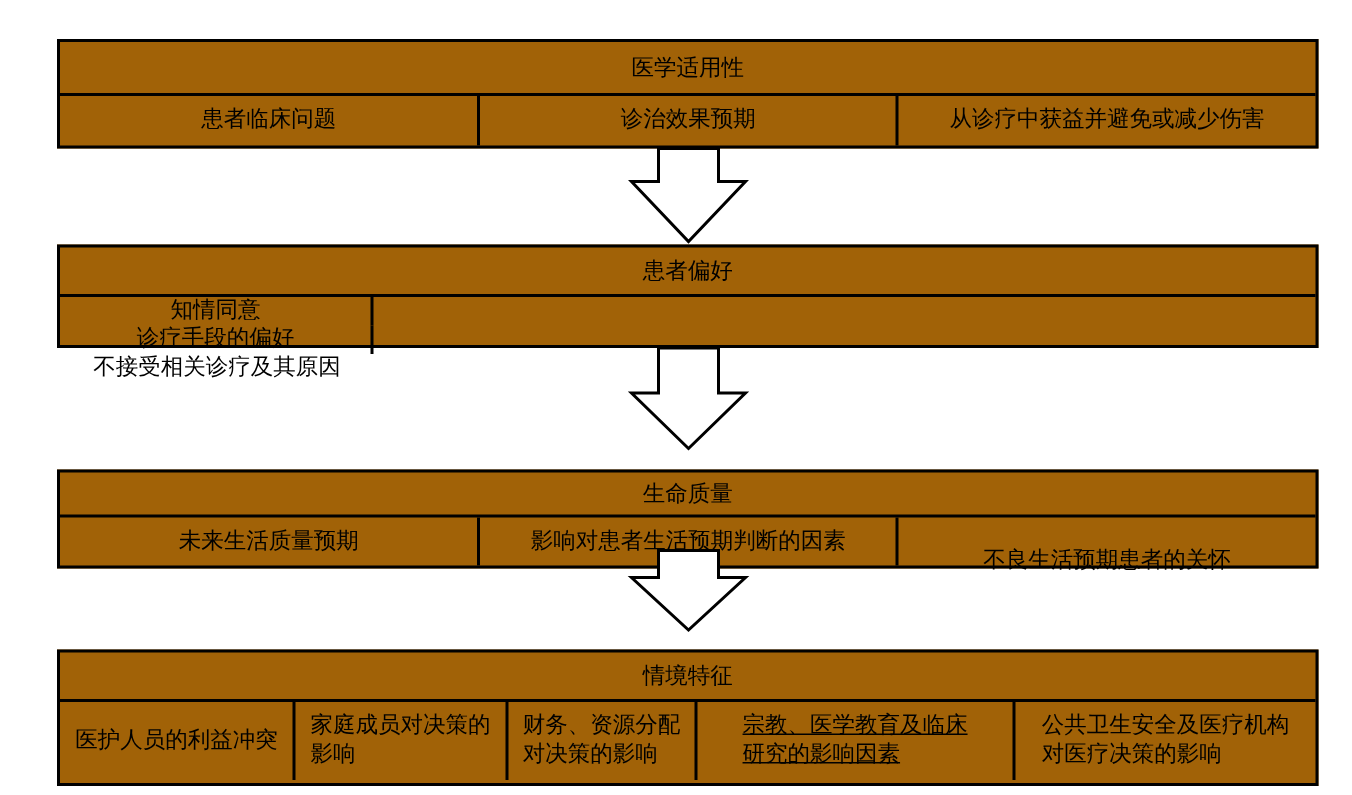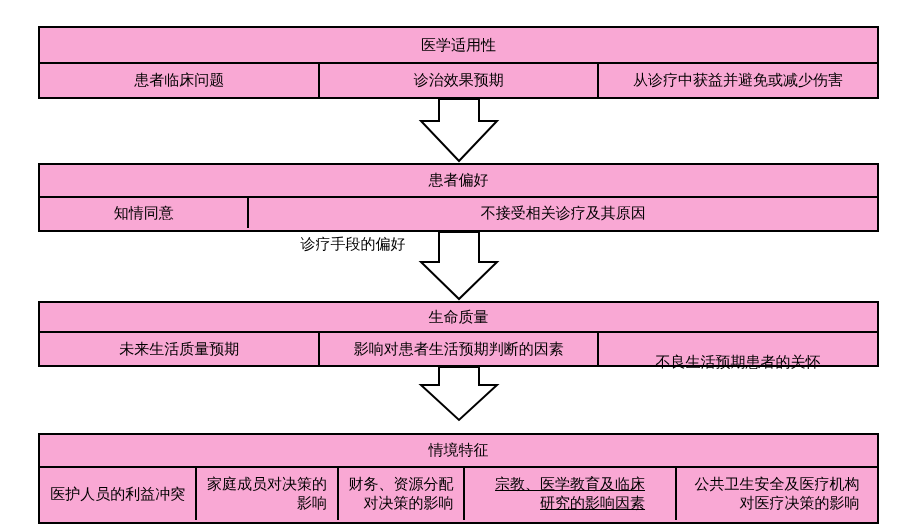--- a/index.html
+++ b/index.html
@@ -10,37 +10,37 @@
     overflow: hidden;
     font-family: "Liberation Serif", "DejaVu Serif", serif;
     color: #000000;
   }
   .page { position: absolute; inset: 0; }
   .tbox {
     position: absolute;
     left: 38px;
     width: 841px;
     border: 2px solid #000;
-    background: #f9a8d4;
+    background: #a16207;
     box-sizing: border-box;
   }
   .thead {
     display: flex;
     align-items: center;
     justify-content: center;
     border-bottom: 2px solid #000;
     font-size: 15px;
     box-sizing: content-box;
   }
   .trow { display: flex; width: 100%; }
   .tcell {
     display: flex;
     align-items: center;
     justify-content: center;
-    text-align: right;
+    text-align: left;
     border-right: 2px solid #000;
     box-sizing: border-box;
     font-size: 15px;
     line-height: 19px;
     white-space: pre-line;
     padding: 0 2px;
   }
   .tcell:last-child { border-right: none; }
   .arrow {
     position: absolute;
@@ -62,32 +62,32 @@
       <div class="tcell" style="width:33.2%;">从诊疗中获益并避免或减少伤害</div>
     </div>
   </div>
 
   <svg class="arrow" style="top:99px; height:64px;" viewBox="0 0 80 64" aria-hidden="true">
     <path d="M 20 0 L 20 22 L 2 22 L 40 62 L 78 22 L 60 22 L 60 0 Z" fill="#ffffff" stroke="#000000" stroke-width="2" stroke-linejoin="miter"></path>
   </svg>
 
   <div class="tbox" style="top:163px; height:69px;">
     <div class="thead" style="height:31px;">患者偏好</div>
-    <div class="trow" style="height:30px;">
+    <div class="trow" style="height:30px;flex-direction:column;">
       <div class="tcell" style="width:25%;">知情同意</div>
-      <div class="tcell" style="width:25%;margin-top:46px;">诊疗手段的偏好</div>
+      <div class="tcell" style="width:25%;">诊疗手段的偏好</div>
       <div class="tcell" style="width:25%;">不接受相关诊疗及其原因</div>
     </div>
   </div>
 
   <svg class="arrow" style="top:232px; height:69px;" viewBox="0 0 80 69" aria-hidden="true">
     <path d="M 20 0 L 20 30 L 2 30 L 40 67 L 78 30 L 60 30 L 60 0 Z" fill="#ffffff" stroke="#000000" stroke-width="2" stroke-linejoin="miter"></path>
   </svg>
 
-  <div class="tbox" style="top:301px; height:66px;">
+  <div class="tbox" style="top:313px; height:66px;">
     <div class="thead" style="height:28px;">生命质量</div>
     <div class="trow" style="height:32px;">
       <div class="tcell" style="width:33.5%;">未来生活质量预期</div>
       <div class="tcell" style="width:33.3%;">影响对患者生活预期判断的因素</div>
       <div class="tcell" style="width:33.2%;margin-top:26px;">不良生活预期患者的关怀</div>
     </div>
   </div>
 
   <svg class="arrow" style="top:367px; height:55px;" viewBox="0 0 80 55" aria-hidden="true">
     <path d="M 20 0 L 20 18 L 2 18 L 40 53 L 78 18 L 60 18 L 60 0 Z" fill="#ffffff" stroke="#000000" stroke-width="2" stroke-linejoin="miter"></path>

